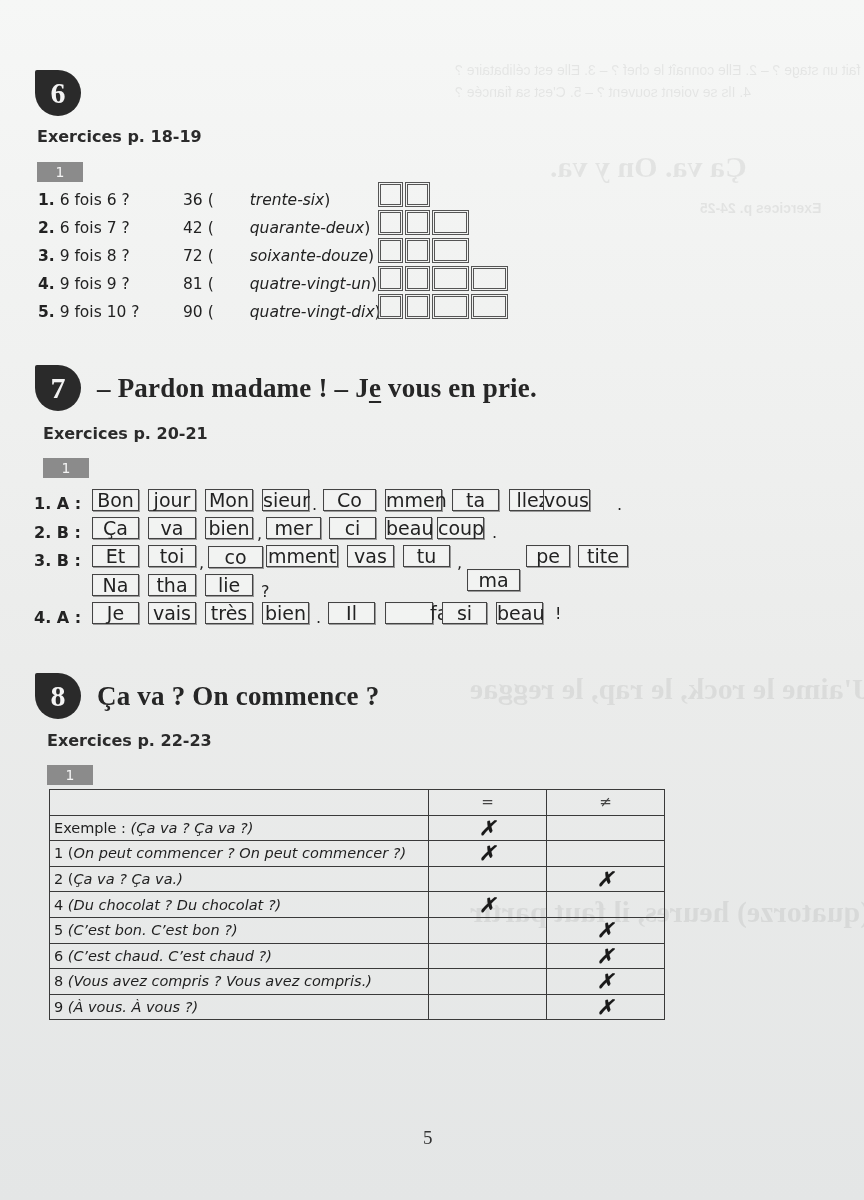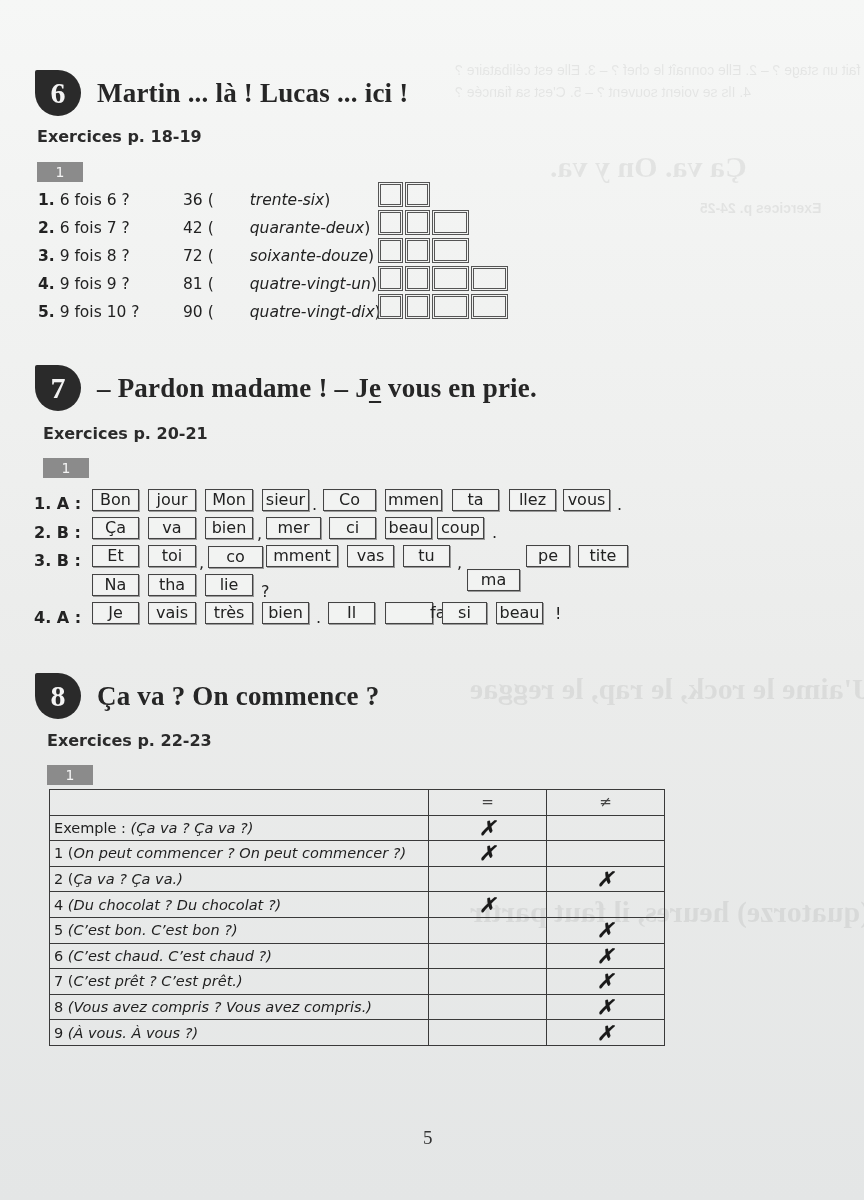--- a/index.html
+++ b/index.html
@@ -37,21 +37,21 @@
   .mult-row .q b { font-weight: bold; }
   .mult-row .a { position: absolute; left: 145px; white-space: nowrap; }
   .mult-row .a i { font-style: italic; margin-left: 36px; }
   .grid-box {
     position: absolute; border: 3px double #555; box-sizing: border-box; background: transparent;
   }
   .dlg-label { position: absolute; left: 34px; font-size: 16px; font-weight: bold; color: #232323; }
   .syl {
     position: absolute; height: 22px; border: 1px solid #444; box-shadow: inset 0 0 0 1px #eee, 1px 1px 0 #999;
     background: #f2f3f2; box-sizing: border-box;
-    font-size: 16px; line-height: 20px; text-align: center; color: #222;
+    font-size: 19px; line-height: 20px; text-align: center; color: #222;
   }
   .punct { position: absolute; font-size: 16px; color: #222; }
   table.cmp {
     position: absolute; left: 49px; top: 789px; border-collapse: collapse;
     font-size: 14.5px; color: #1f1f1f;
   }
   table.cmp td { border: 1px solid #3a3a3a; height: 25.6px; padding: 0 0 0 4px; box-sizing: border-box; }
   table.cmp td.c1 { width: 379px; }
   table.cmp td.c2, table.cmp td.c3 { width: 118px; text-align: center; padding: 0; font-size: 20px; }
   table.cmp tr.hdr td { font-size: 15px; color: #444; }
@@ -64,21 +64,20 @@
 
 <div class="ghost" style="left:455px;top:62px;">1. Elle fait un stage ? – 2. Elle connaît le chef ? – 3. Elle est célibataire ?</div>
 <div class="ghost" style="left:455px;top:84px;">4. Ils se voient souvent ? – 5. C'est sa fiancée ?</div>
 <div class="ghost big" style="left:550px;top:150px;">Ça va. On y va.</div>
 <div class="ghost" style="left:700px;top:200px;font-weight:bold;">Exercices p. 24-25</div>
 <div class="ghost big" style="left:470px;top:672px;">J'aime le rock, le rap, le reggae</div>
 <div class="ghost big" style="left:470px;top:895px;">À 14 (quatorze) heures, il faut partir</div>
 
 <div class="sec-head" style="top:70px;">
   <div class="badge">6</div>
-  <div class="sec-title">Martin ... là ! Lucas ... ici !</div>
 </div>
 <div class="ex-ref" style="top:127px;">Exercices p. 18-19</div>
 <div class="ex-num" style="left:37px;top:162px;">1</div>
 
 <div>
   <div class="mult-row" style="top:191px;">
     <span class="q"><b>1.</b> <span>6 fois 6 ?</span></span>
     <span class="a"><span>36</span> (<i>trente-six</i>)</span>
   </div>
   <div class="mult-row" style="top:219px;">
@@ -134,21 +133,21 @@
   <div class="dlg-label" style="top:494px;">1. A :</div>
   <div class="syl" style="left:92px;top:489px;width:47px;">Bon</div>
   <div class="syl" style="left:148px;top:489px;width:48px;">jour</div>
   <div class="syl" style="left:205px;top:489px;width:48px;">Mon</div>
   <div class="syl" style="left:262px;top:489px;width:47px;">sieur</div>
   <div class="punct" style="left:312px;top:495px;">.</div>
   <div class="syl" style="left:323px;top:489px;width:53px;">Co</div>
   <div class="syl" style="left:385px;top:489px;width:57px;">mmen</div>
   <div class="syl" style="left:452px;top:489px;width:47px;">ta</div>
   <div class="syl" style="left:509px;top:489px;width:47px;">llez</div>
-  <div class="syl" style="left:563px;top:489px;width:47px;text-align:center;">vous</div>
+  <div class="syl" style="left:543px;top:489px;width:47px;text-align:center;">vous</div>
   <div class="punct" style="left:617px;top:495px;">.</div>
 
   <div class="dlg-label" style="top:523px;">2. B :</div>
   <div class="syl" style="left:92px;top:517px;width:47px;">Ça</div>
   <div class="syl" style="left:148px;top:517px;width:48px;">va</div>
   <div class="syl" style="left:205px;top:517px;width:48px;">bien</div>
   <div class="punct" style="left:257px;top:524px;">,</div>
   <div class="syl" style="left:266px;top:517px;width:55px;">mer</div>
   <div class="syl" style="left:329px;top:517px;width:47px;">ci</div>
   <div class="syl" style="left:385px;top:517px;width:47px;">beau</div>
@@ -224,25 +223,20 @@
     <td class="c1"><span>5 </span><i>(C’est bon. C’est bon ?)</i></td>
     <td class="c2 mark"></td>
     <td class="c3 mark">✗</td>
   </tr>
   <tr>
     <td class="c1"><span>6 </span><i>(C’est chaud. C’est chaud ?)</i></td>
     <td class="c2 mark"></td>
     <td class="c3 mark">✗</td>
   </tr>
   <tr>
-    <td class="c1"><span>7 (</span><i>C’est prêt ? C’est prêt.)</i></td>
-    <td class="c2 mark"></td>
-    <td class="c3 mark">✗</td>
-  </tr>
-  <tr>
     <td class="c1"><span>8 </span><i>(Vous avez compris ? Vous avez compris.)</i></td>
     <td class="c2 mark"></td>
     <td class="c3 mark">✗</td>
   </tr>
   <tr>
     <td class="c1"><span>9 </span><i>(À vous. À vous ?)</i></td>
     <td class="c2 mark"></td>
     <td class="c3 mark">✗</td>
   </tr>
 </tbody>

